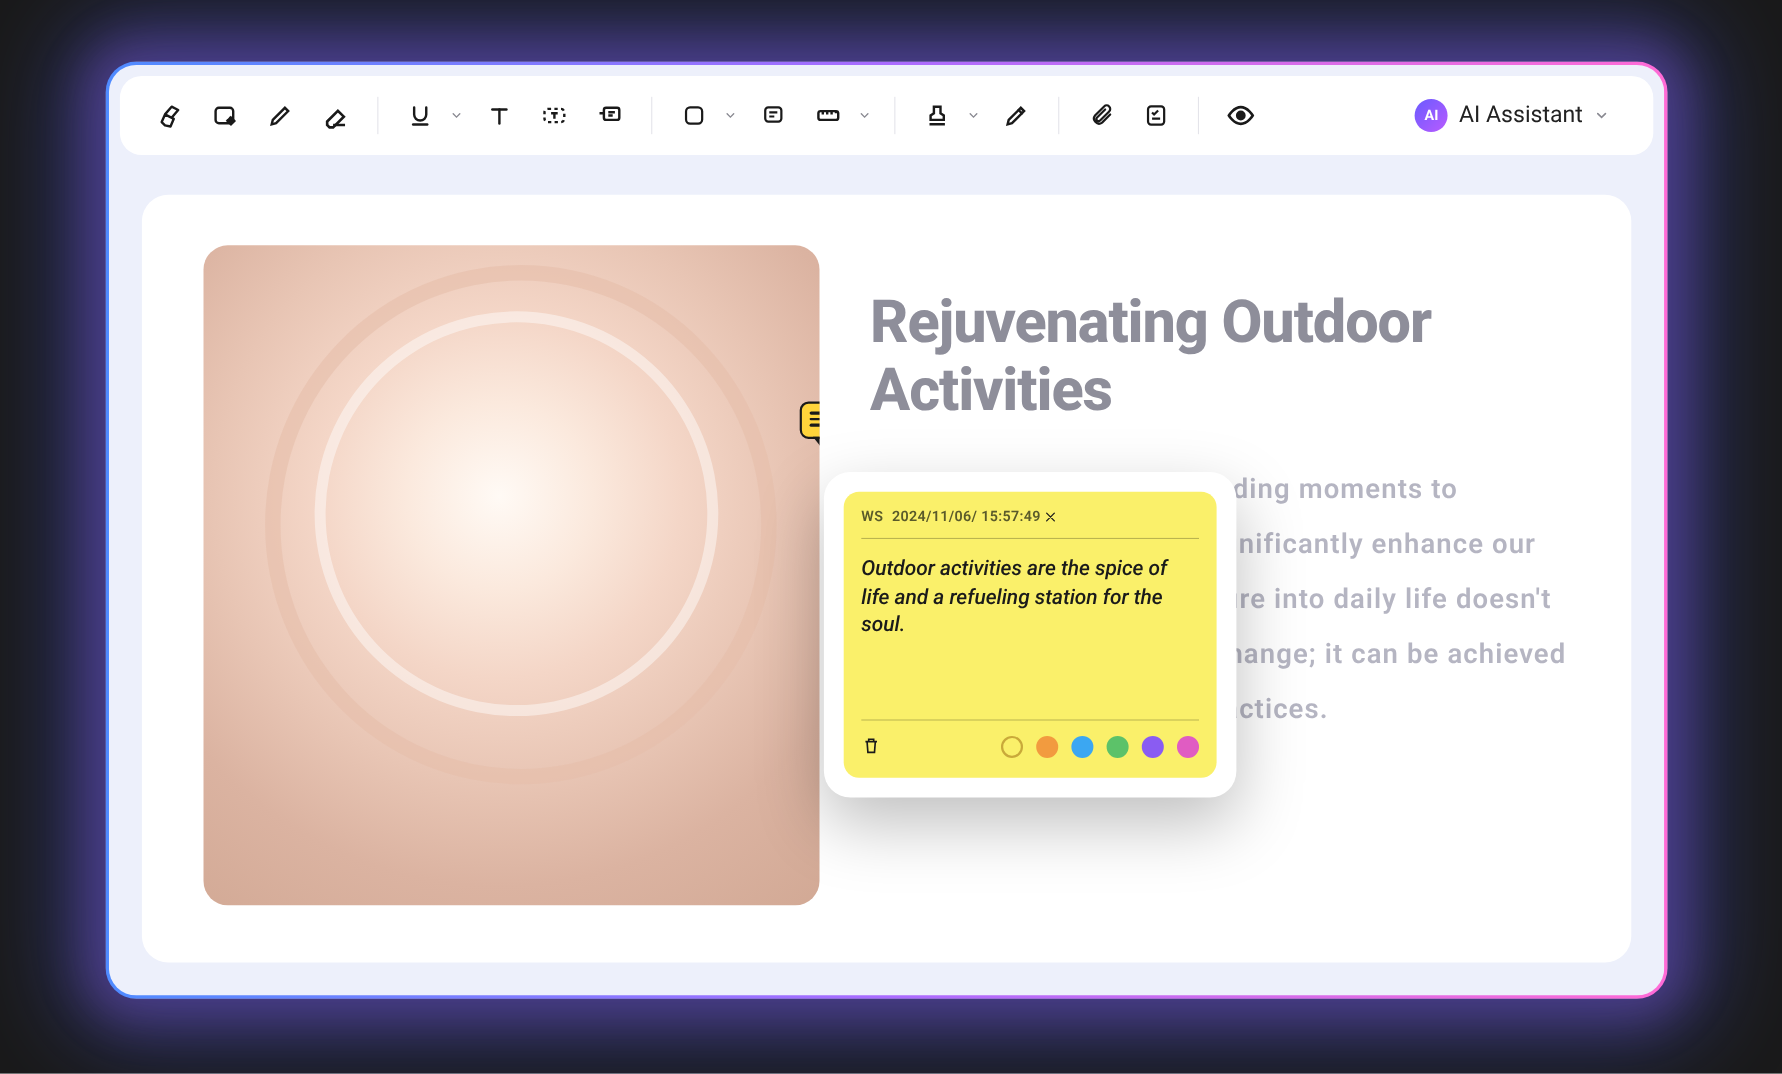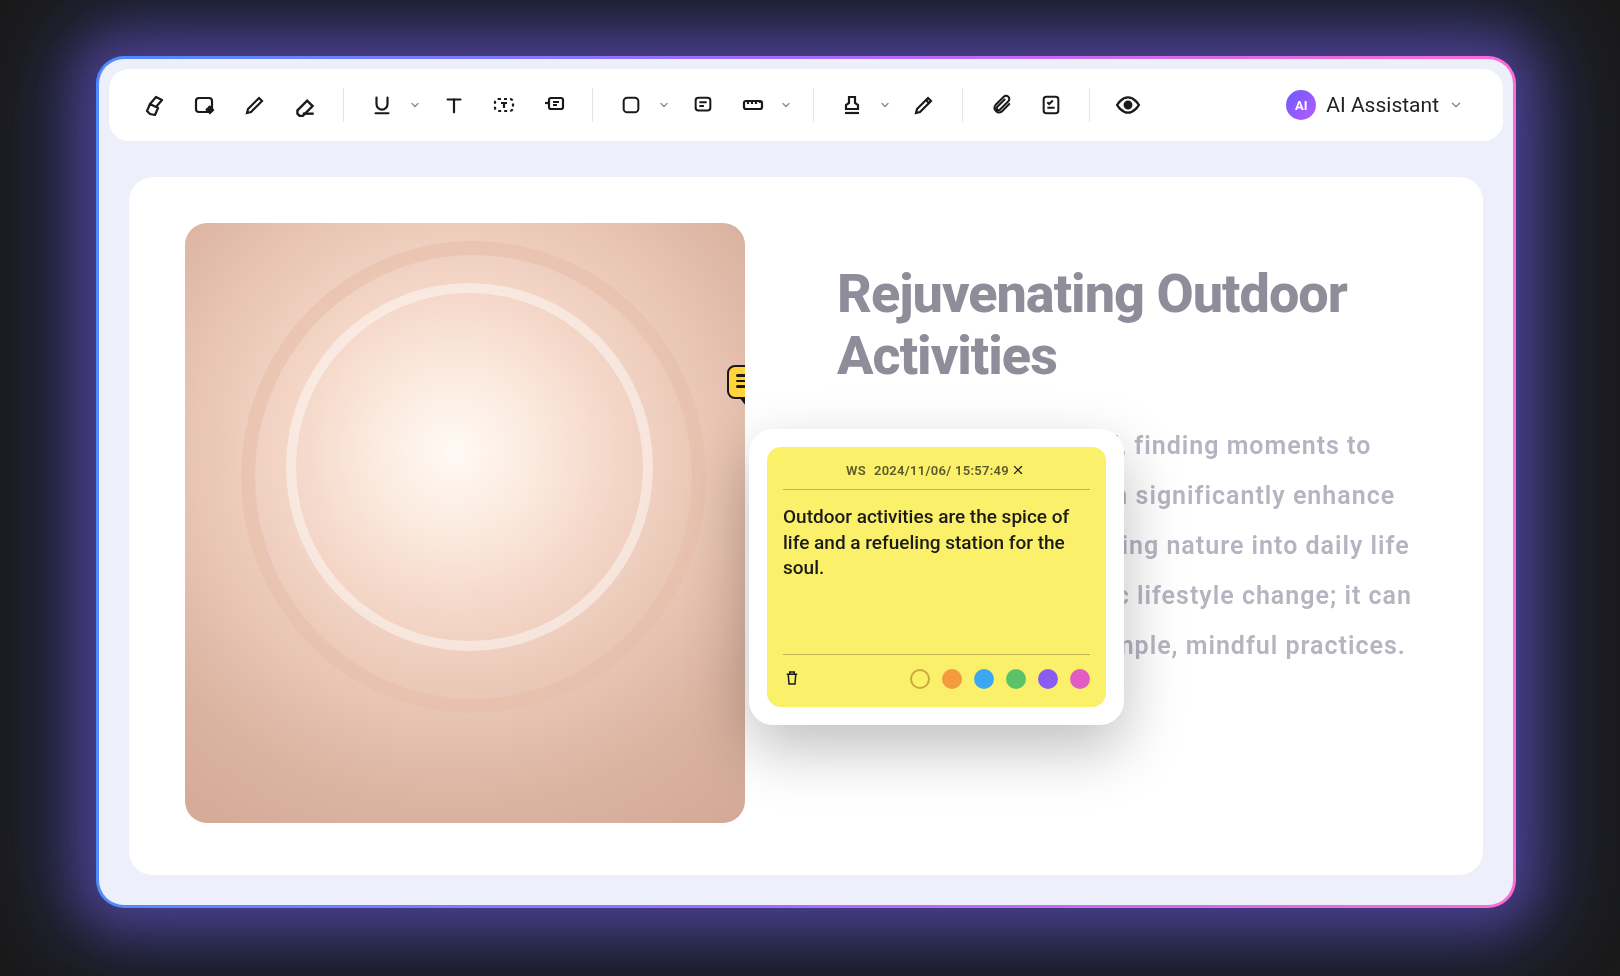--- a/index.html
+++ b/index.html
@@ -88,21 +88,21 @@
   .doc {
     position: absolute;
     top: 118px;
     left: 30px;
     right: 30px;
     bottom: 30px;
     background: #ffffff;
     border-radius: 24px;
     padding: 46px 56px;
     display: flex;
-    gap: 92px;
+    gap: 46px;
   }
   .doc-image {
     width: 560px;
     height: 600px;
     border-radius: 22px;
     background:
       radial-gradient(circle at 48% 38%, #fffaf5 0%, #fbe9dd 18%, #f4d6c7 35%, #e8c5b4 55%, #dbb3a1 75%, #d2a995 100%);
     position: relative;
     overflow: hidden;
   }
@@ -171,21 +171,21 @@
     padding: 18px;
     box-shadow: 0 24px 60px rgba(0,0,0,0.25);
   }
   .note-inner {
     background: #faf06a;
     border-radius: 14px;
     padding: 14px 16px 18px;
   }
   .note-head {
     display: flex;
-    justify-content: center;
+    justify-content: flex-start;
     align-items: center;
     font-size: 13px;
     color: #5a5a2a;
     padding-bottom: 10px;
   }
   .note-head-left { display:flex; gap:8px; font-weight:600; letter-spacing:0.3px; }
   .note-close {
     width:18px;height:18px;
     cursor:pointer;
     display:flex;align-items:center;justify-content:center;
@@ -194,20 +194,21 @@
     height:1px;
     background: rgba(0,0,0,0.25);
     margin-bottom: 14px;
   }
   .note-body {
     font-size: 19px;
     font-weight: 500;
     color: #1a1a1a;
     line-height: 1.35;
     min-height: 150px;
+    font-style: italic;
   }
   .note-footer {
     border-top: 1px solid rgba(0,0,0,0.25);
     padding-top: 14px;
     display: flex;
     align-items: center;
     justify-content: space-between;
   }
   .note-delete {
     width:20px;height:20px;

